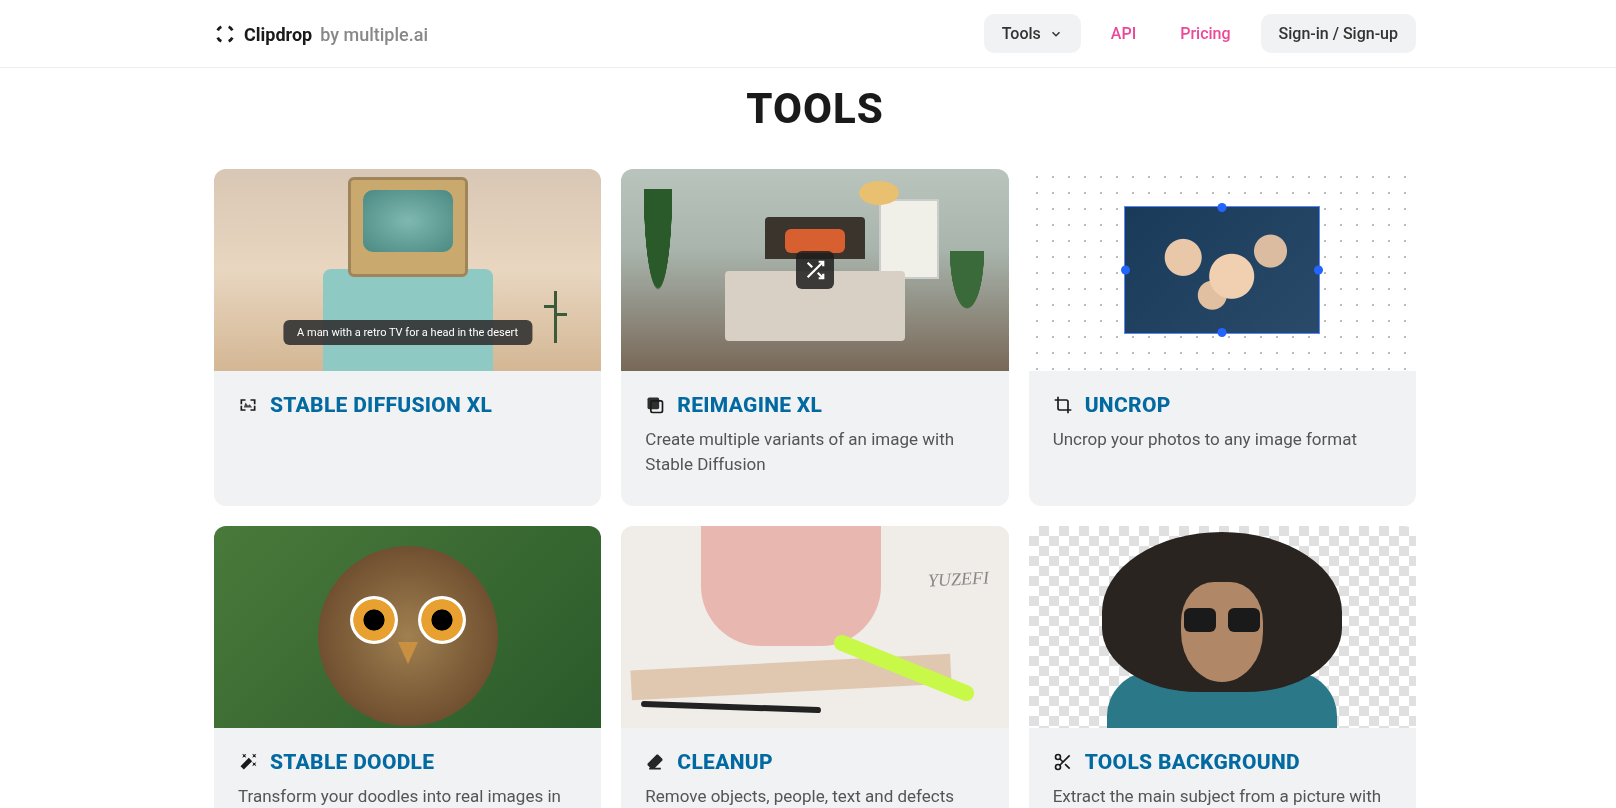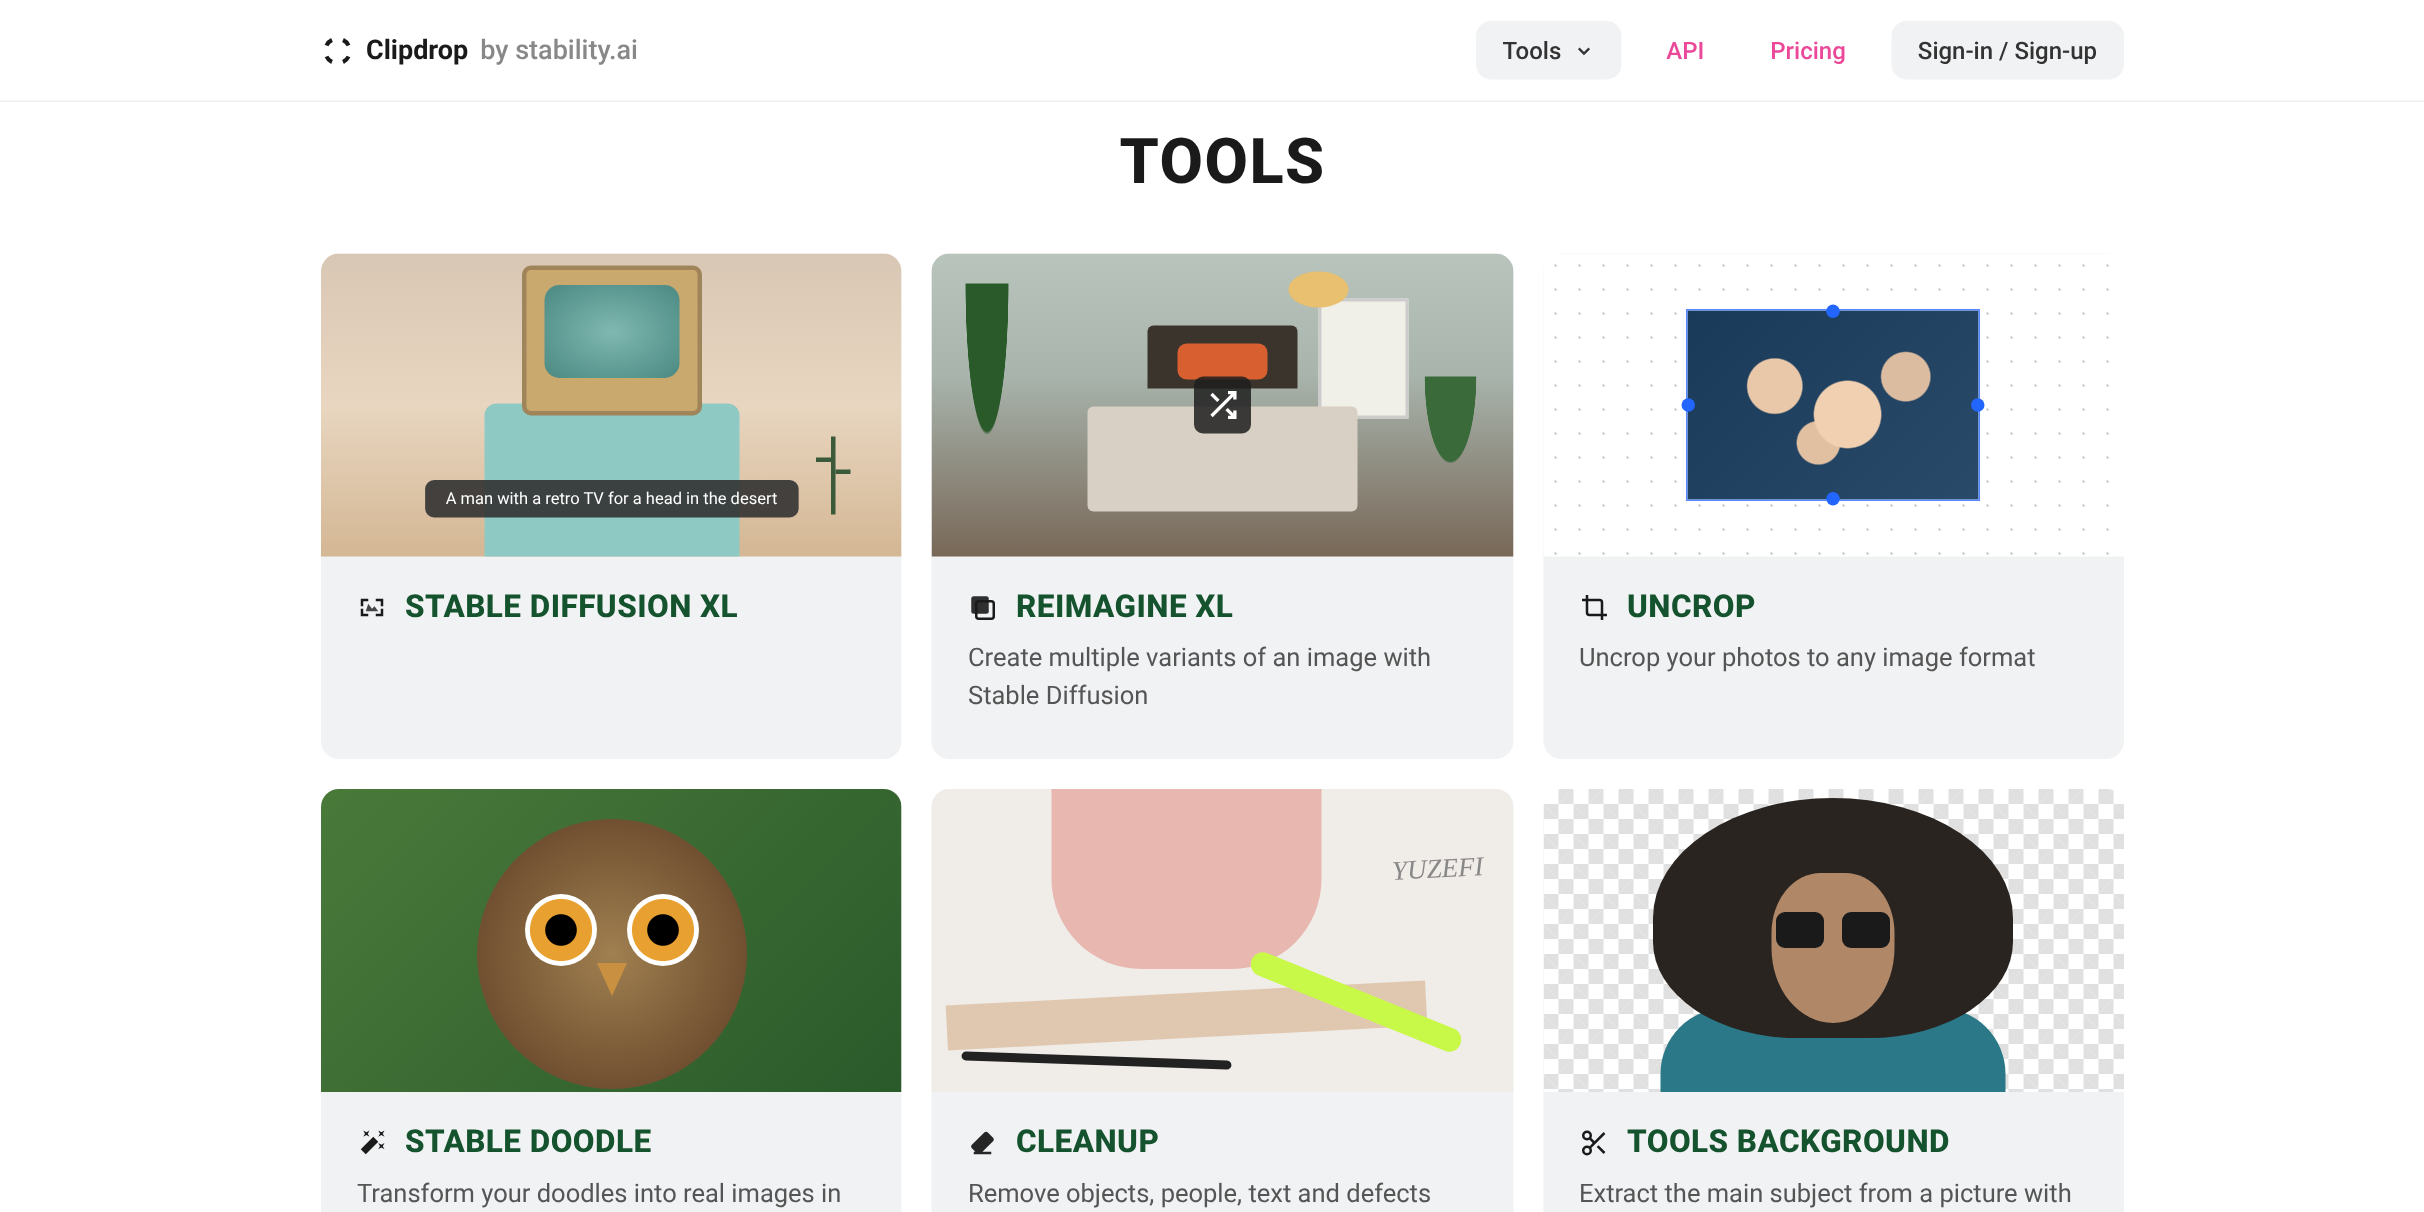--- a/index.html
+++ b/index.html
@@ -12,21 +12,21 @@
 .header {
   display: flex;
   justify-content: space-between;
   align-items: center;
   padding: 14px 200px 14px 214px;
   border-bottom: 1px solid #eeeeee;
   background: #ffffff;
 }
 .logo-area {
   display: flex;
-  align-items: center;
+  align-items: flex-end;
   gap: 8px;
 }
 .logo-icon {
   width: 22px;
   height: 22px;
 }
 .logo-text {
   font-weight: 700;
   font-size: 18px;
   color: #1a1a1a;
@@ -106,21 +106,21 @@
 }
 .card-icon {
   width: 20px;
   height: 20px;
   flex-shrink: 0;
 }
 .card-title {
   font-size: 21px;
   font-weight: 800;
   letter-spacing: 0.3px;
-  color: #14532d;
+  color: #0369a1;
 }
 .card-desc {
   font-size: 17px;
   color: #555555;
   line-height: 1.45;
 }
 
 
 .img-sdxl {
   background: linear-gradient(to bottom, #d9c7b5 0%, #e8d6c0 50%, #d4b794 100%);
@@ -421,21 +421,21 @@
 
 <header class="header">
   <div class="logo-area">
     <svg class="logo-icon" viewBox="0 0 24 24" fill="none" stroke="#1a1a1a" stroke-width="3">
       <path d="M4 8 A8 8 0 0 1 8 4" stroke-dasharray="0"></path>
       <path d="M16 4 A8 8 0 0 1 20 8"></path>
       <path d="M20 16 A8 8 0 0 1 16 20"></path>
       <path d="M8 20 A8 8 0 0 1 4 16"></path>
     </svg>
     <span class="logo-text">Clipdrop</span>
-    <span class="logo-sub">by stability.ai</span>
+    <span class="logo-sub">by multiple.ai</span>
   </div>
   <nav class="nav">
     <div class="nav-btn pill">
       <span>Tools</span>
       <svg class="chevron" viewBox="0 0 24 24" fill="none" stroke="#333" stroke-width="2.5">
           <polyline points="6 9 12 15 18 9"></polyline>
         </svg>
     </div>
     <div class="nav-plain">
       <span>API</span>

